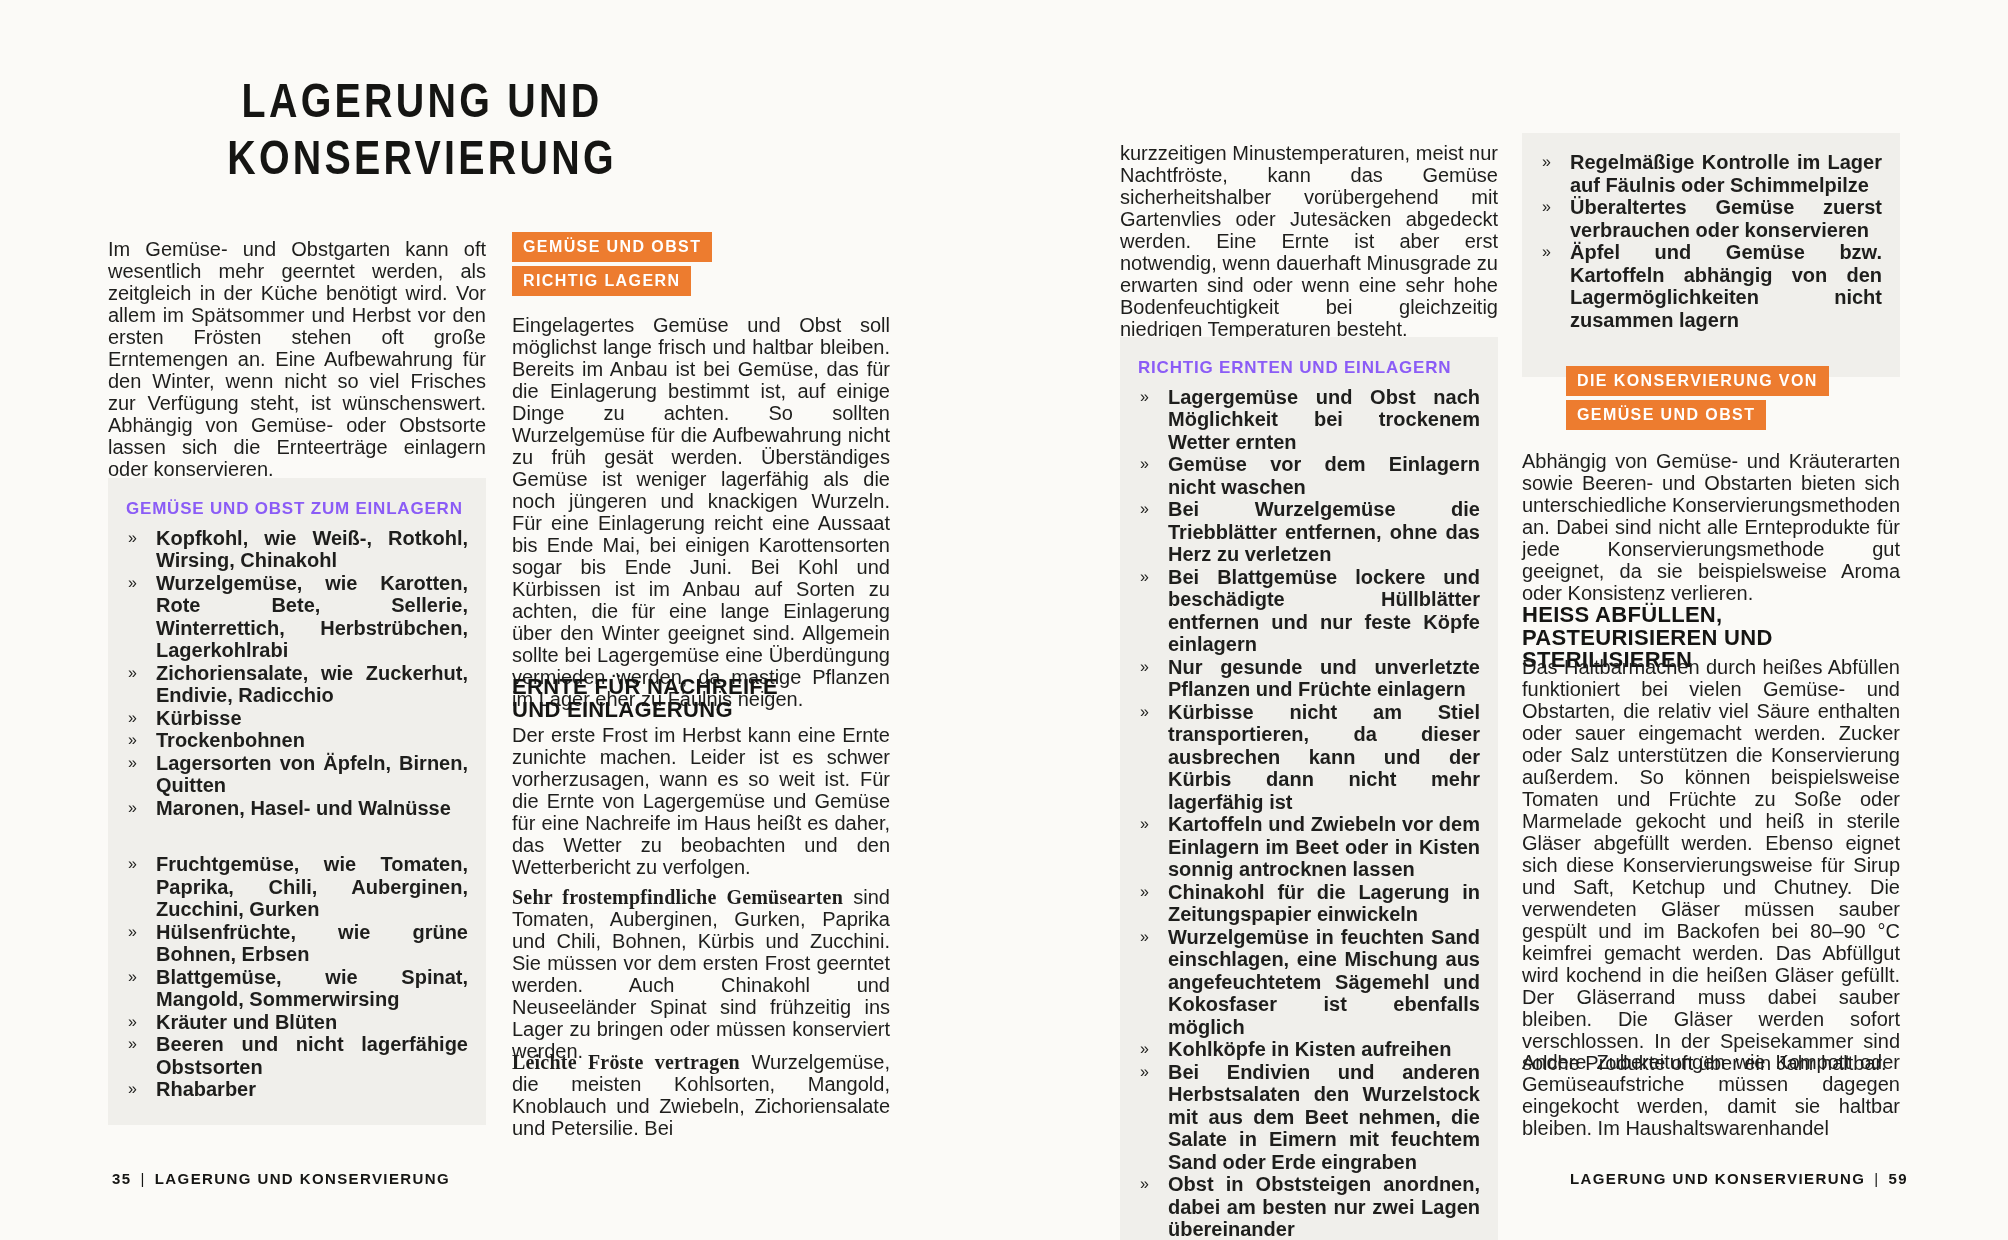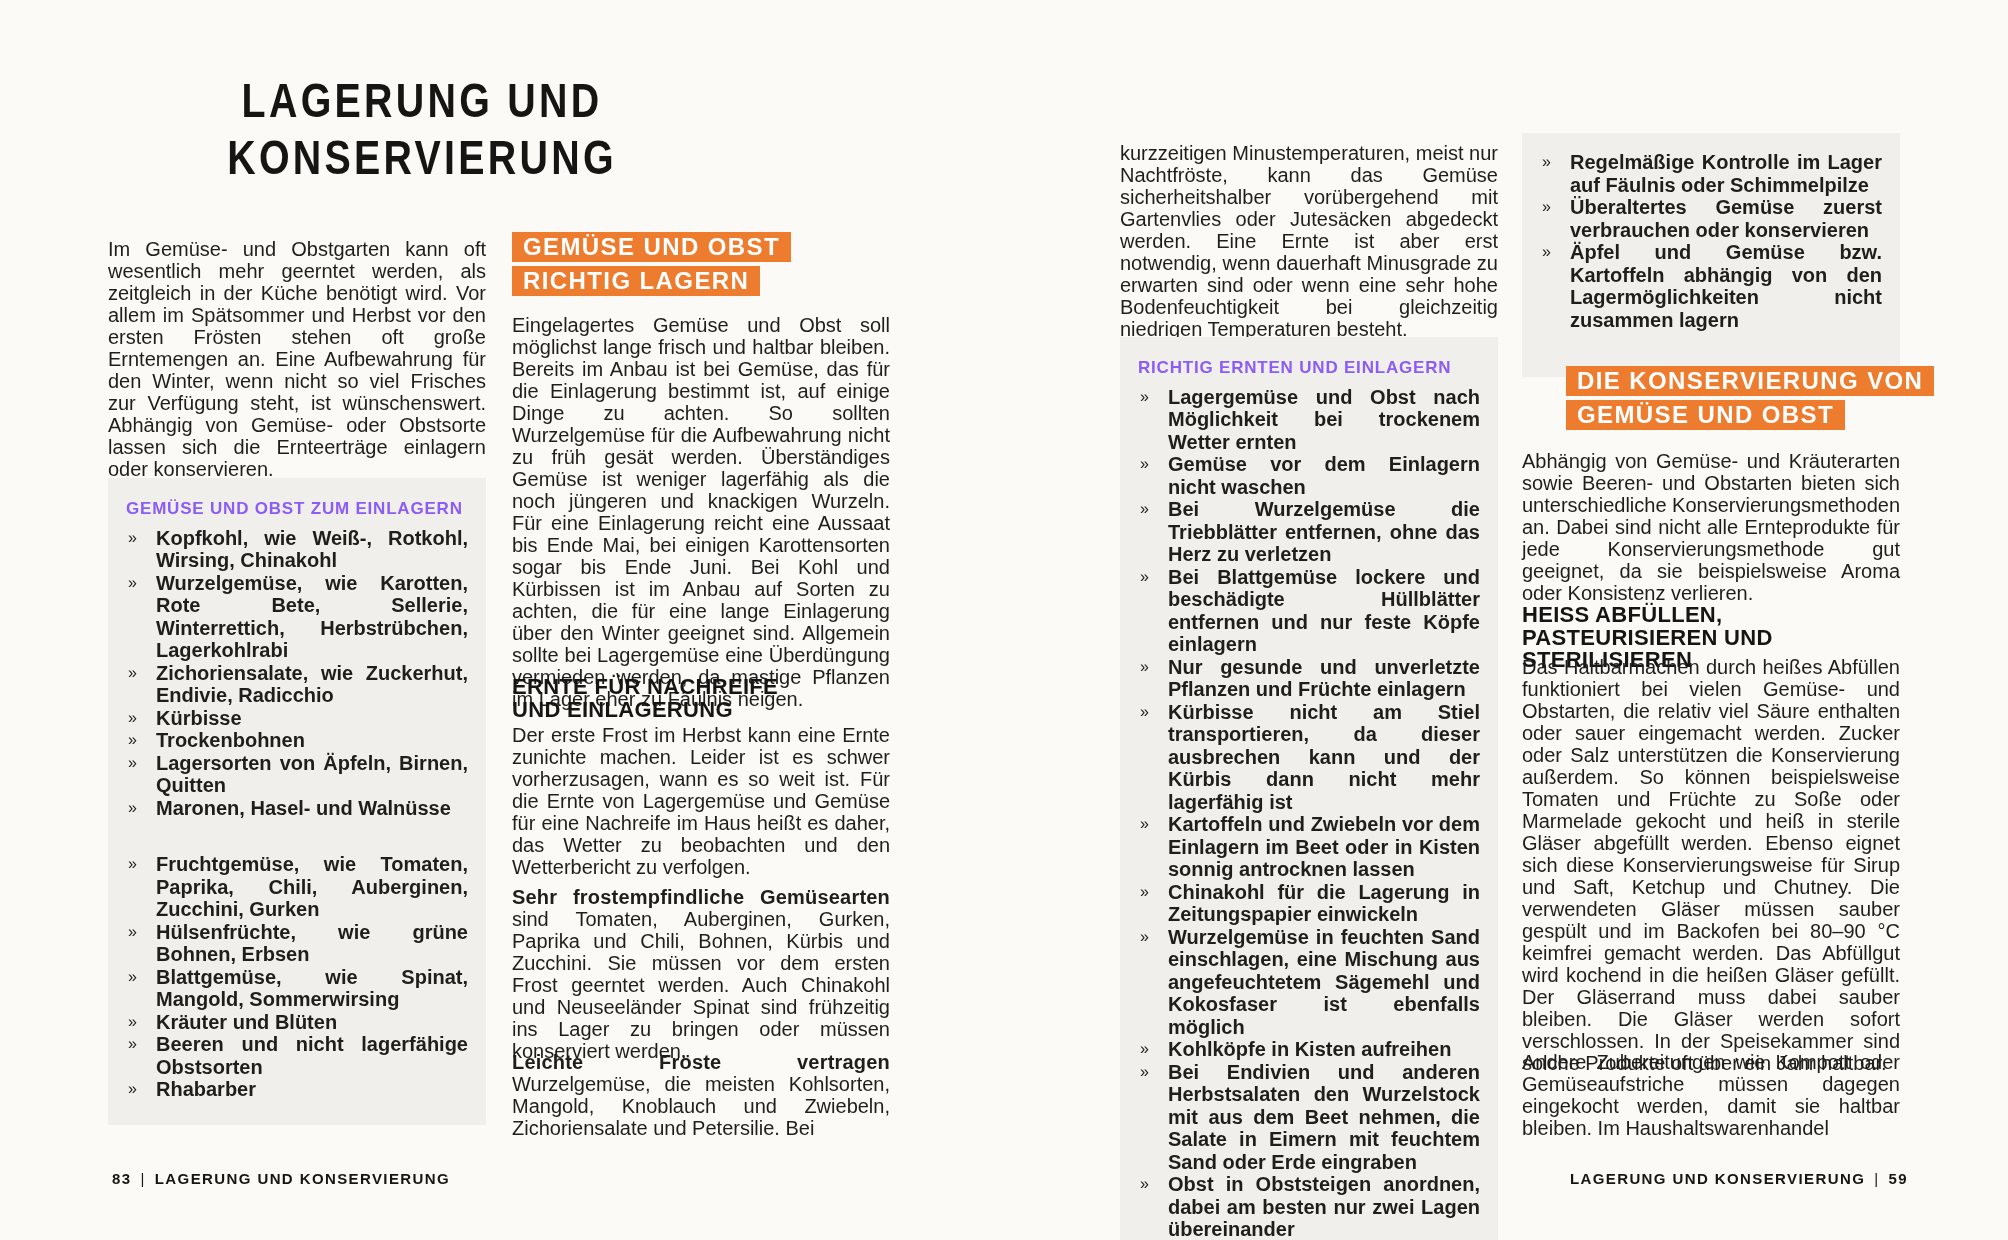--- a/index.html
+++ b/index.html
@@ -24,21 +24,21 @@
     color:#151513;
   }
 
   .body-text {
     font-size:20px;
     line-height:22px;
     text-align:justify;
     hyphens:auto;
     -webkit-hyphens:auto;
   }
-  .body-text strong { letter-spacing:.2px; }
+  .body-text strong { letter-spacing:.2px;font-family:Liberation Serif, serif; }
 
   .gray-box {
     background:#F0EFEB;
     padding:20px 18px 24px 18px;
   }
   .box-title {
     font-weight:bold;
     font-size:17px;
     line-height:22.5px;
     letter-spacing:.8px;
@@ -61,21 +61,21 @@
     font-weight:bold;
     -webkit-hyphens:auto;
   }
 
   .orange-heading-line { margin-bottom:4px; }
   .orange-heading-line span {
     display:inline-block;
     background:#ED7C2F;
     color:#FFFFFF;
     font-weight:bold;
-    font-size:24px;
+    font-size:16px;
     line-height:20px;
     letter-spacing:1.4px;
     padding:5px 11px 5px 11px;
   }
 
   .subheading {
     font-weight:bold;
     font-size:22px;
     line-height:22.5px;
     letter-spacing:.3px;
@@ -169,21 +169,21 @@
 
 <h3 class="abs subheading" style="left:512px; top:676px; width:310px;">ERNTE FÜR NACHREIFE UND EINLAGERUNG</h3>
 
 <p class="abs body-text" style="left:512px; top:724px; width:378px;">Der erste Frost im Herbst kann eine Ernte zunichte machen. Leider ist es schwer vorherzusagen, wann es so weit ist. Für die Ernte von Lagergemüse und Gemüse für eine Nachreife im Haus heißt es daher, das Wetter zu beobachten und den Wetterbericht zu verfolgen.</p>
 
 <p class="abs body-text" style="left:512px; top:886px; width:378px;"><strong>Sehr frostempfindliche Gemüsearten</strong><span> sind Tomaten, Auberginen, Gurken, Paprika und Chili, Bohnen, Kürbis und Zucchini. Sie müssen vor dem ersten Frost geerntet werden. Auch Chinakohl und Neuseeländer Spinat sind frühzeitig ins Lager zu bringen oder müssen konserviert werden.</span></p>
 
 <p class="abs body-text" style="left:512px; top:1051px; width:378px;"><strong>Leichte Fröste vertragen</strong><span> Wurzelgemüse, die meisten Kohlsorten, Mangold, Knoblauch und Zwiebeln, Zichoriensalate und Petersilie. Bei</span></p>
 
 <div class="abs page-footer" style="left:112px; top:1170px;">
-  <span>83</span><span class="sep">|</span><span>LAGERUNG UND KONSERVIERUNG</span>
+  <span>35</span><span class="sep">|</span><span>LAGERUNG UND KONSERVIERUNG</span>
 </div>
 
 <p class="abs body-text" style="left:1120px; top:142px; width:378px;">kurzzeitigen Minustemperaturen, meist nur Nachtfröste, kann das Gemüse sicherheitshalber vorübergehend mit Gartenvlies oder Jutesäcken abgedeckt werden. Eine Ernte ist aber erst notwendig, wenn dauerhaft Minusgrade zu erwarten sind oder wenn eine sehr hohe Bodenfeuchtigkeit bei gleichzeitig niedrigen Temperaturen besteht.</p>
 
 <div class="abs gray-box" style="left:1120px; top:337px; width:378px;">
   <div class="box-title">RICHTIG ERNTEN UND EINLAGERN</div>
   <div class="bullet-row">
       <span class="bullet-marker">»</span>
       <span class="bullet-text">Lagergemüse und Obst nach Möglichkeit bei trockenem Wetter ernten</span>
     </div>

